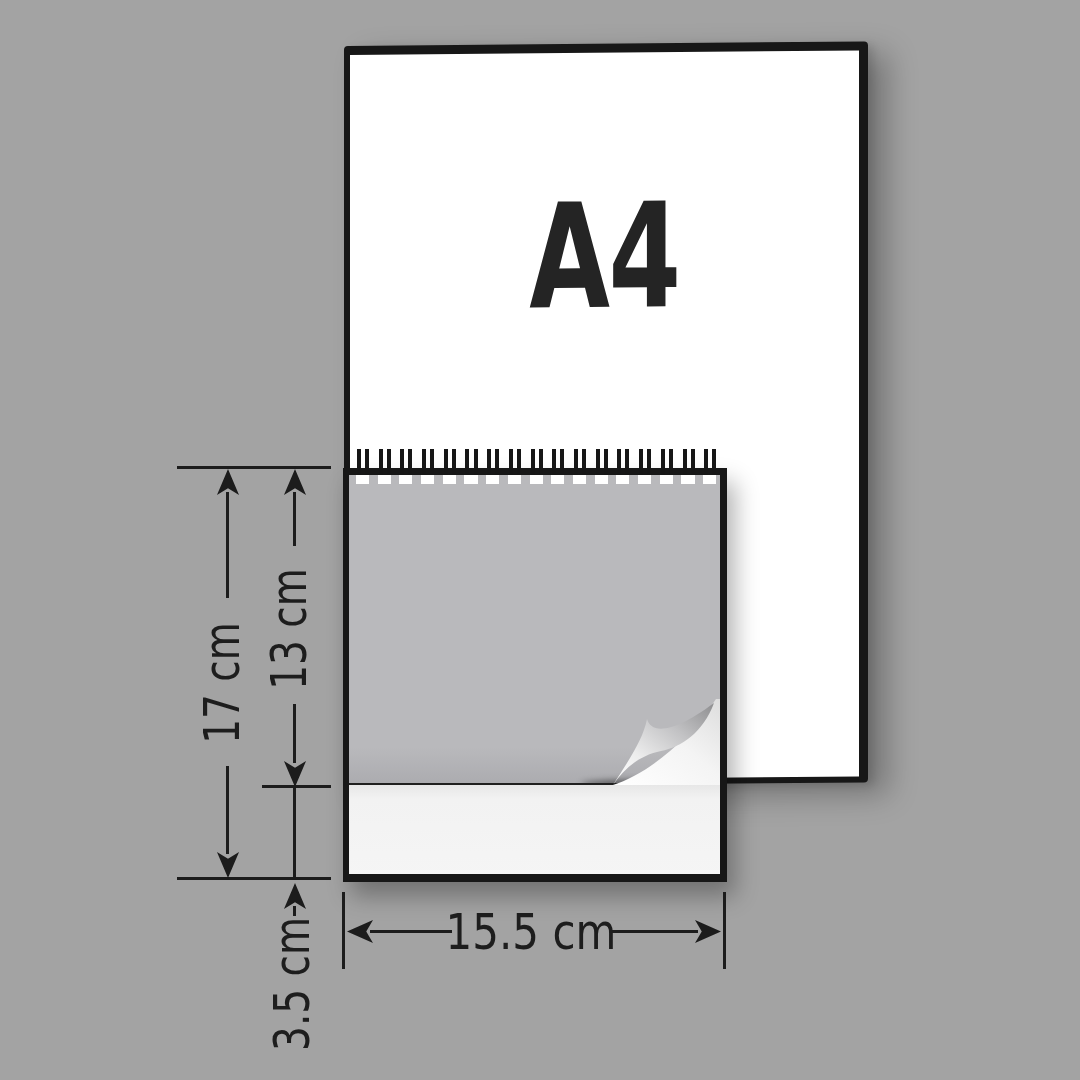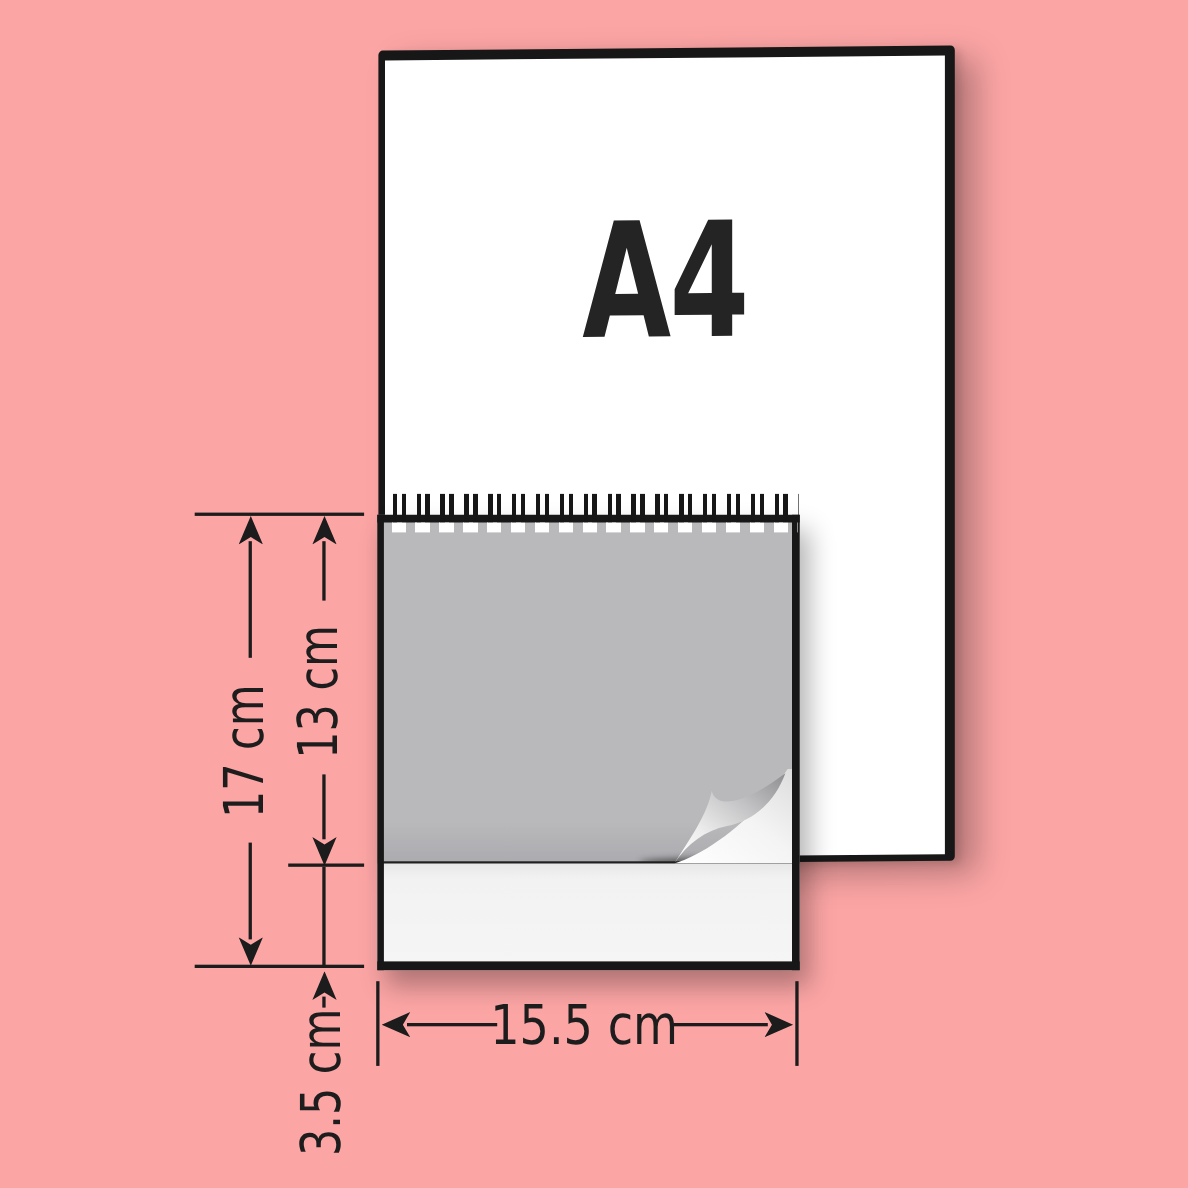--- a/index.html
+++ b/index.html
@@ -1,17 +1,17 @@
 <!DOCTYPE html>
 <html><head>
 <meta charset="utf-8">
 <style>
   html,body{margin:0;padding:0;background:#ffffff;}
   .canvas{
-    position:relative;width:1080px;height:1080px;background:#fca5a5;
+    position:relative;width:1080px;height:1080px;background:#a3a3a3;
     overflow:hidden;font-family:"DejaVu Sans", sans-serif;
   }
 
   
   .a4-sheet{
     position:absolute;left:344px;top:46px;width:524px;height:741px;
     box-sizing:border-box;background:#ffffff;
     border:solid #171717;border-width:9px 9px 6px 6px;border-radius:4px;
     transform:skewY(-0.5deg);transform-origin:0 0;
     box-shadow:20px 12px 30px rgba(0,0,0,0.28), 5px 3px 8px rgba(0,0,0,0.12);

